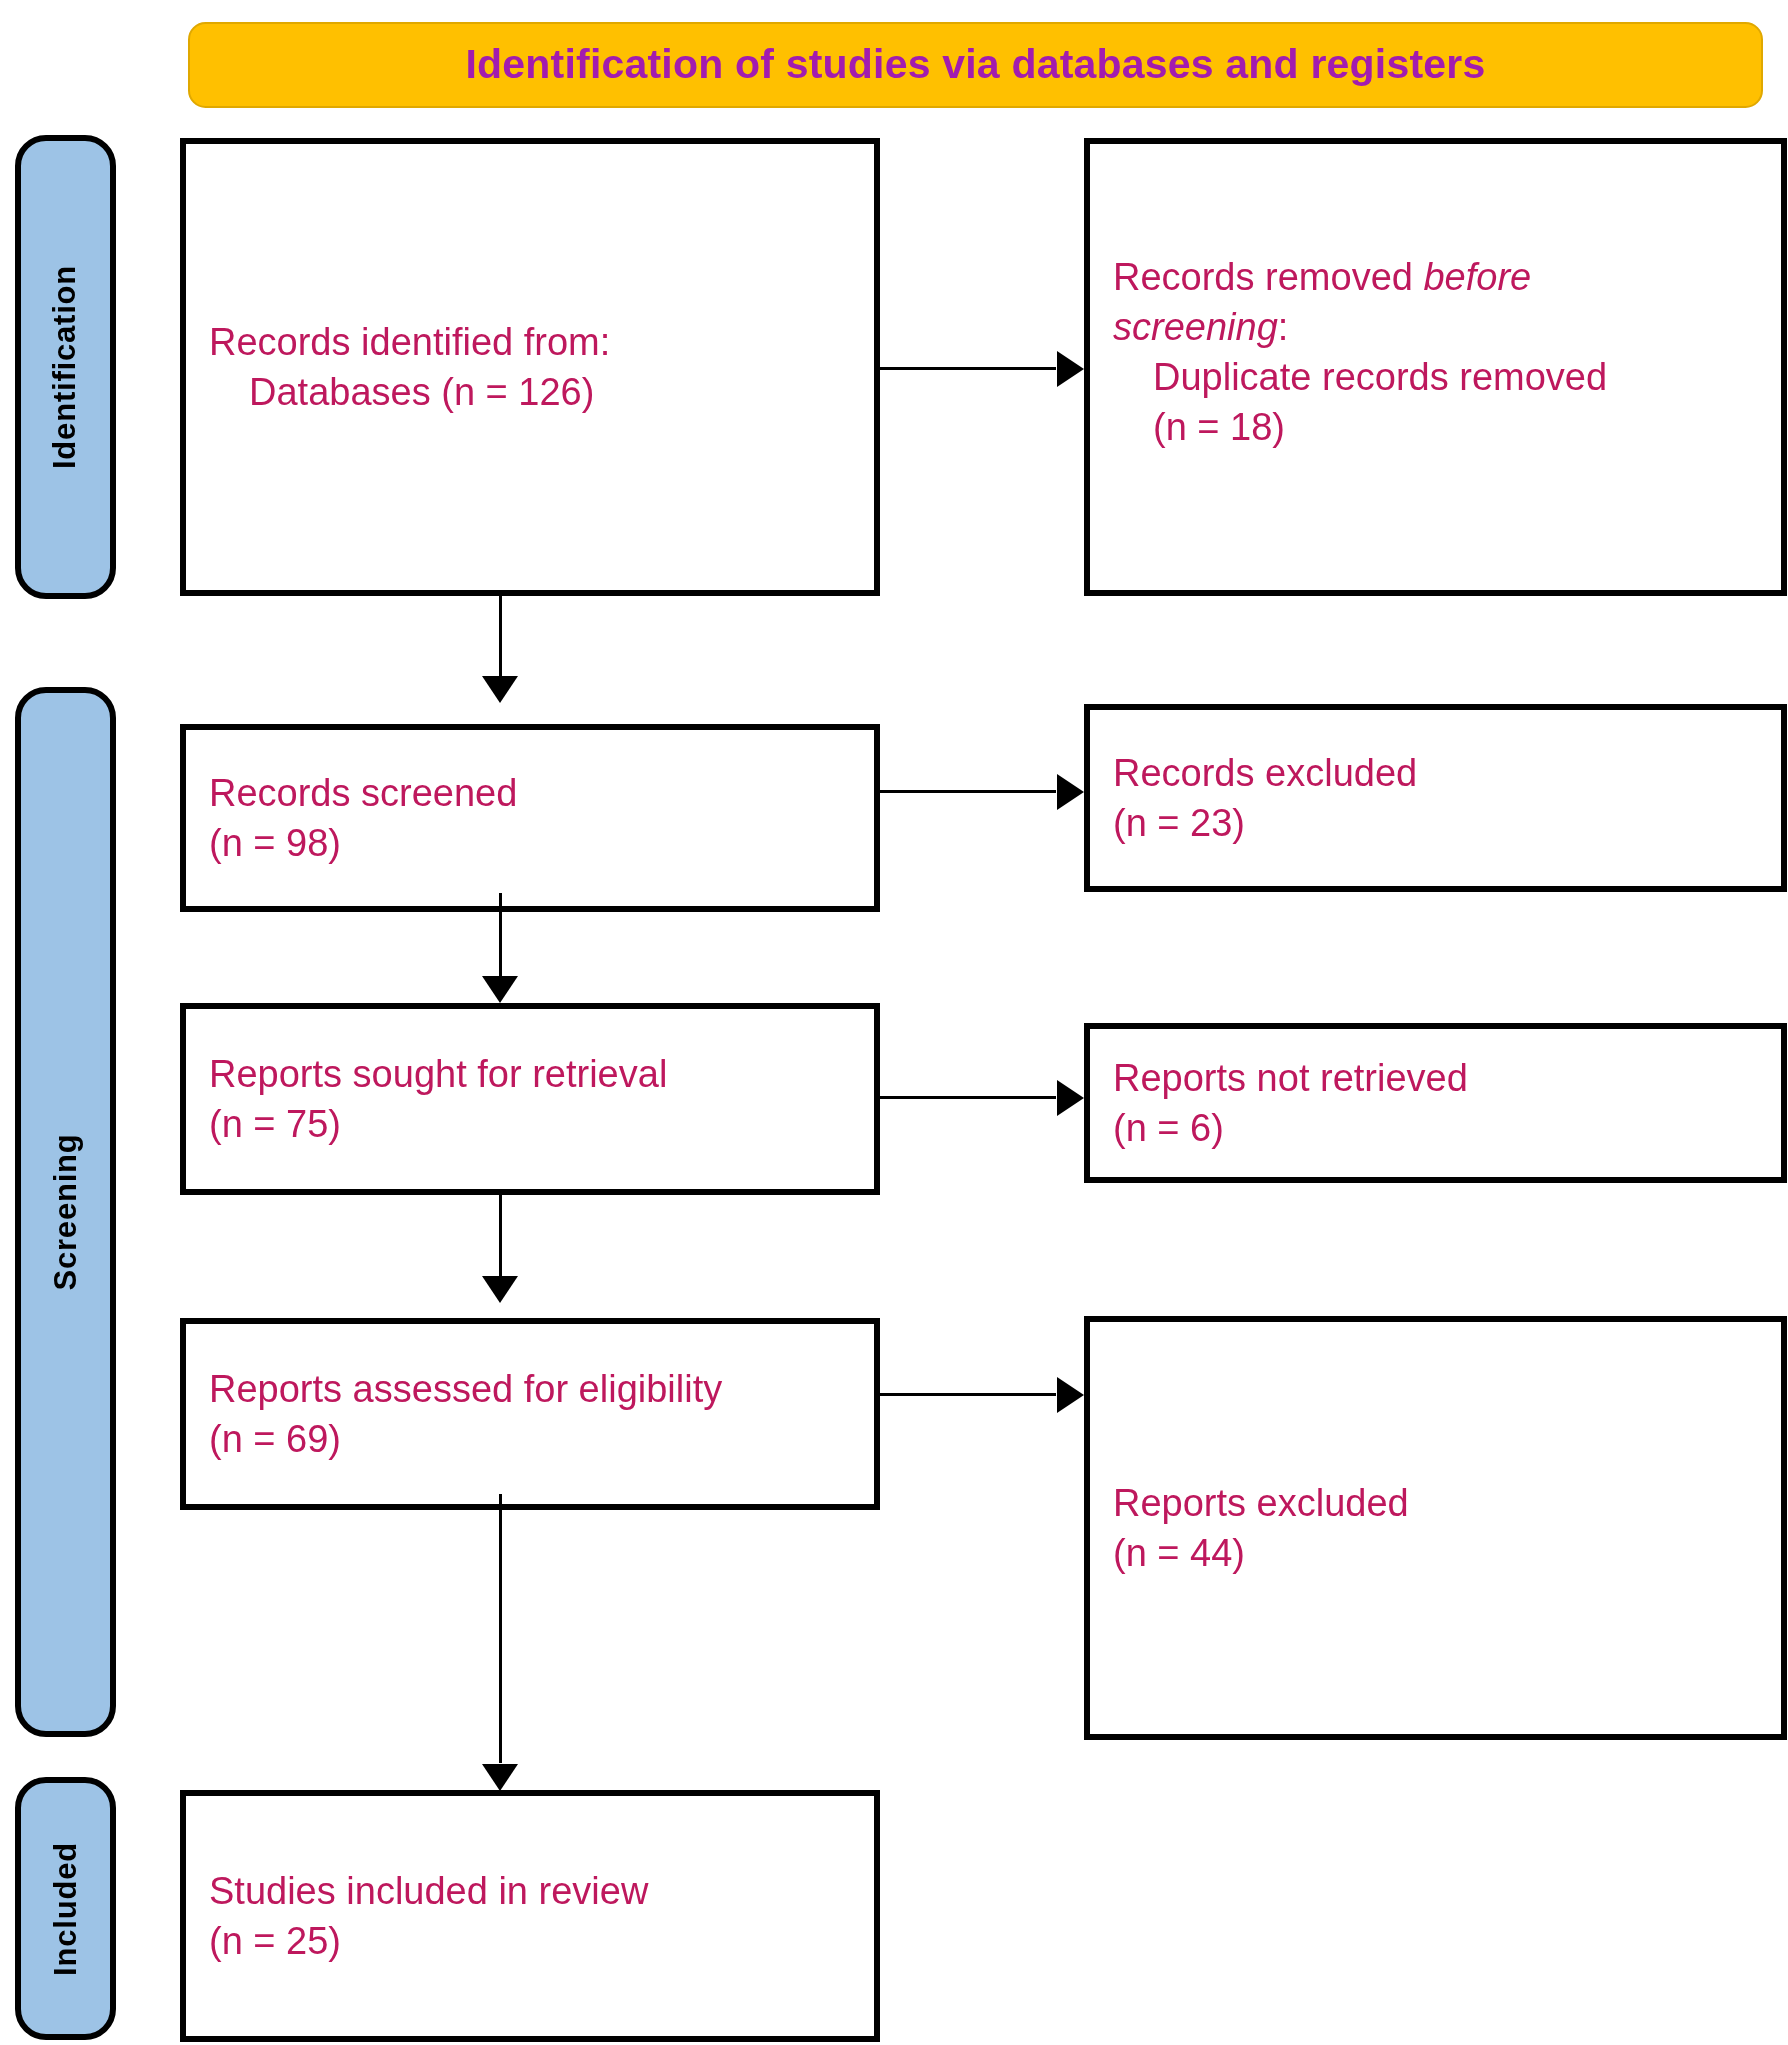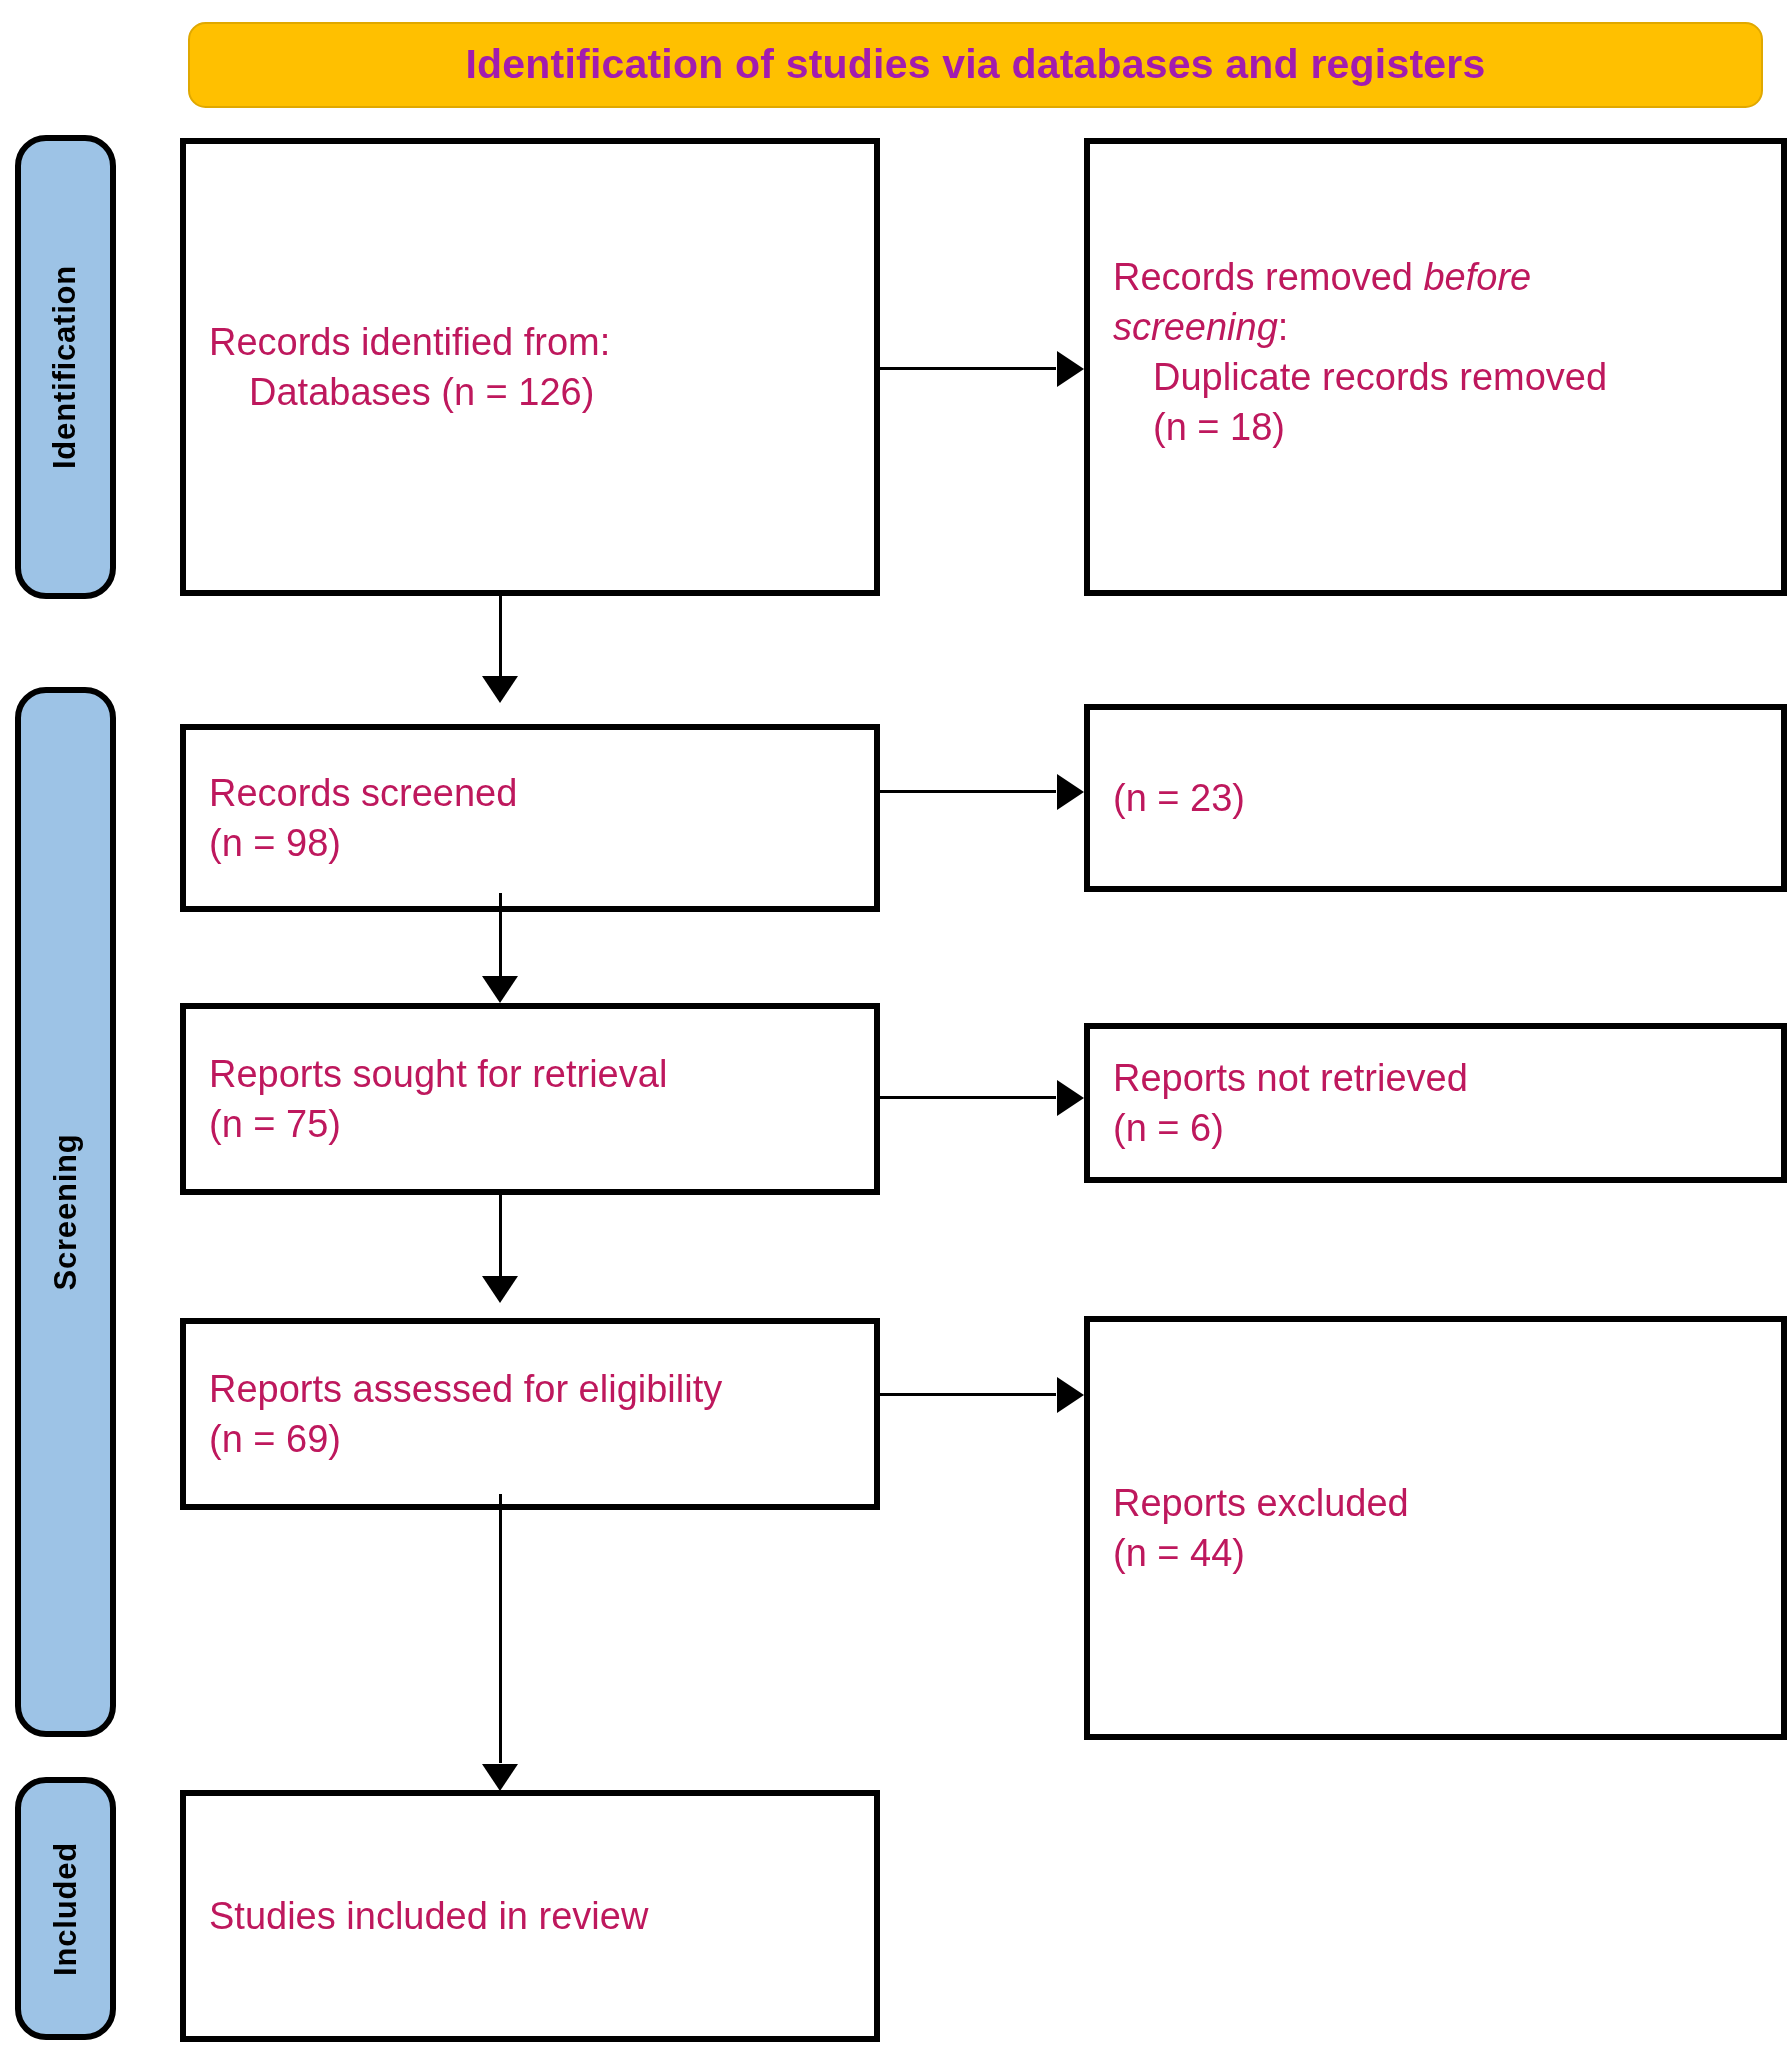--- a/index.html
+++ b/index.html
@@ -180,20 +180,21 @@
   <div class="box-line indent">Duplicate records removed</div>
   <div class="box-line indent">(n = 18)</div>
 </div>
 
 <div class="box box-screened">
   <div class="box-line">Records screened</div>
   <div class="box-line">(n = 98)</div>
 </div>
 
 <div class="box box-excluded-rec">
+  <div class="box-line">Records excluded</div>
   <div class="box-line">(n = 23)</div>
 </div>
 
 <div class="box box-sought">
   <div class="box-line">Reports sought for retrieval</div>
   <div class="box-line">(n = 75)</div>
 </div>
 
 <div class="box box-notretrieved">
   <div class="box-line">Reports not retrieved</div>
@@ -205,20 +206,21 @@
   <div class="box-line">(n = 69)</div>
 </div>
 
 <div class="box box-excluded-rep">
   <div class="box-line">Reports excluded</div>
   <div class="box-line">(n = 44)</div>
 </div>
 
 <div class="box box-included">
   <div class="box-line">Studies included in review</div>
+  <div class="box-line">(n = 25)</div>
 </div>
 
 <div class="vline v1"></div>
 <div class="vhead v1-head"></div>
 
 <div class="vline v2"></div>
 <div class="vhead v2-head"></div>
 
 <div class="vline v3"></div>
 <div class="vhead v3-head"></div>

